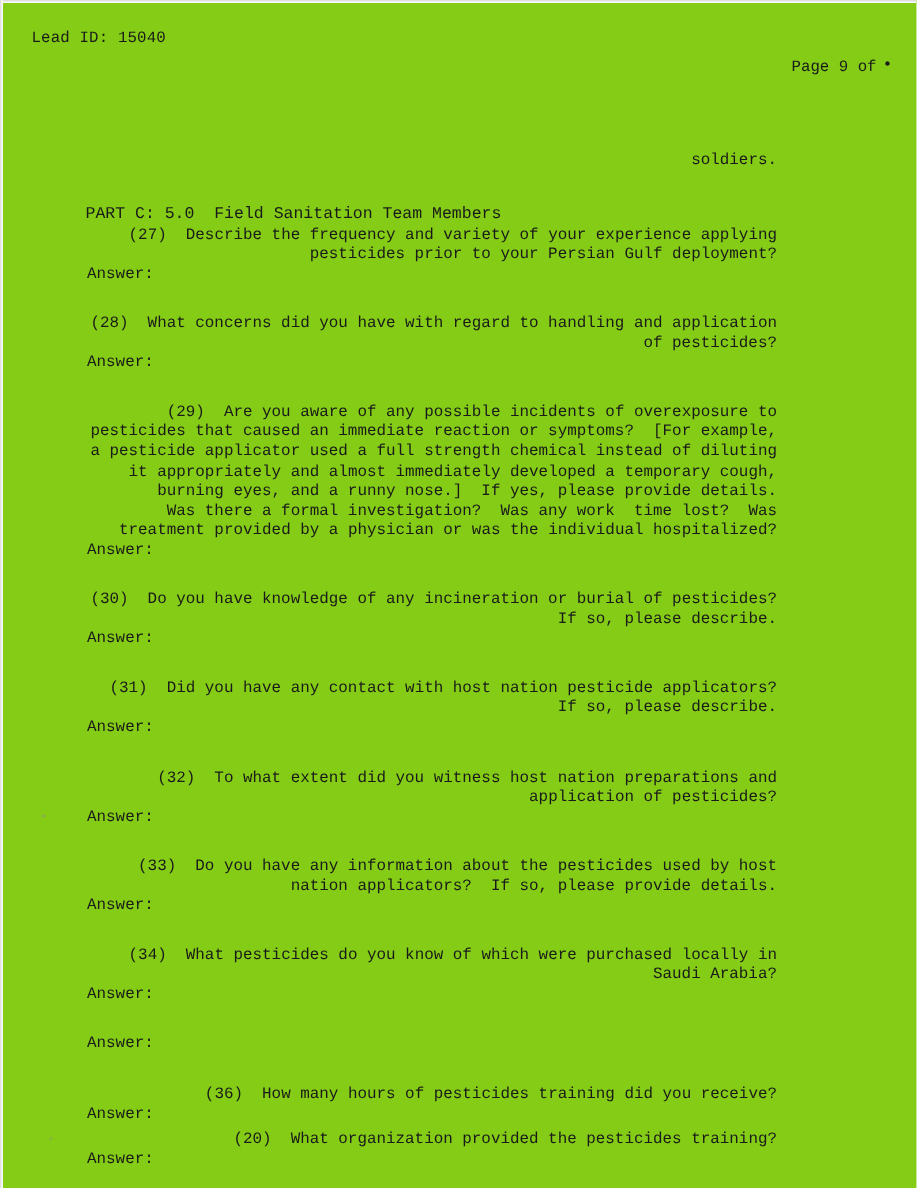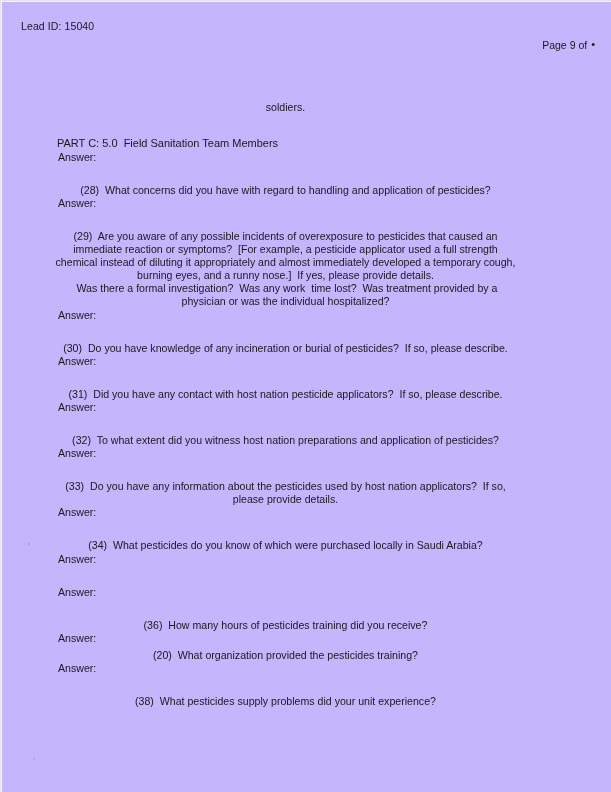--- a/index.html
+++ b/index.html
@@ -5,23 +5,23 @@
 <style>
   html, body {
     margin: 0;
     padding: 0;
     background: #ffffff;
   }
   .page {
     position: relative;
     width: 611px;
     height: 792px;
-    background: #c4b5fd;
+    background: #84cc16;
     overflow: hidden;
-    font-family: Liberation Sans, sans-serif;
+    font-family: Liberation Mono, monospace;
     color: #1a1a1a;
     -webkit-font-smoothing: antialiased;
   }
   
   .scan-edge-top {
     position: absolute;
     top: 0; left: 0; right: 0;
     height: 2px;
     background: linear-gradient(to bottom, #d8d8d8, #ffffff);
     pointer-events: none;
@@ -64,21 +64,21 @@
   }
   .body-col {
     position: absolute;
     left: 53px;
     top: 101px;
     width: 465px;
   }
   .para {
     font-size: 10.6px;
     line-height: 13.1px;
-    text-align: center;
+    text-align: right;
     white-space: pre-wrap;
     margin: 0;
   }
   .block {
     margin: 0 0 20px 0;
   }
   .block.tight { margin-bottom: 0; }
   .part-heading {
     font-size: 11px;
     line-height: 13.6px;
@@ -118,20 +118,21 @@
   </div>
 
   <div class="body-col">
 
     <div class="block" style="margin-bottom:23px;">
       <p class="para">soldiers.</p>
     </div>
 
     <div class="block" style="margin-bottom:20px;">
       <p class="part-heading">PART C: 5.0  Field Sanitation Team Members</p>
+      <p class="para q-text">(27)  Describe the frequency and variety of your experience applying pesticides prior to your Persian Gulf deployment?</p>
       <p class="answer">Answer:</p>
     </div>
 
     <div class="block" style="margin-bottom:20px;">
       <p class="para q-text">(28)  What concerns did you have with regard to handling and application of pesticides?</p>
       <p class="answer">Answer:</p>
     </div>
 
     <div class="block" style="margin-bottom:20px;">
       <p class="para q-text">(29)  Are you aware of any possible incidents of overexposure to pesticides that caused an immediate reaction or symptoms?  [For example, a pesticide applicator used a full strength chemical instead of diluting it appropriately and almost immediately developed a temporary cough, burning eyes, and a runny nose.]  If yes, please provide details.</p>

